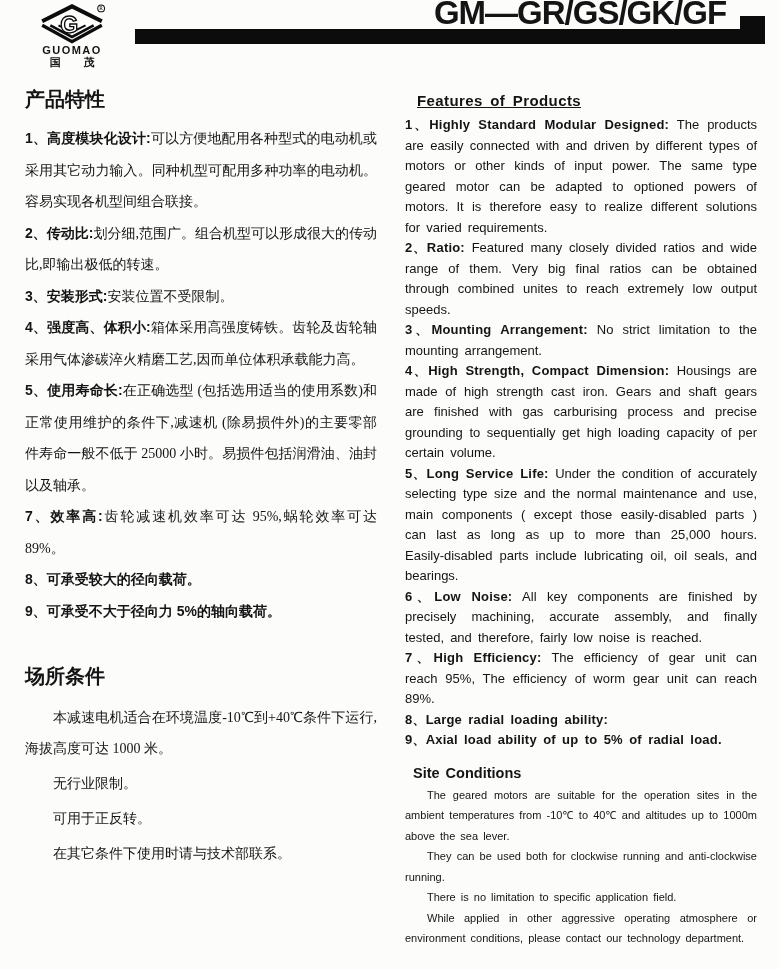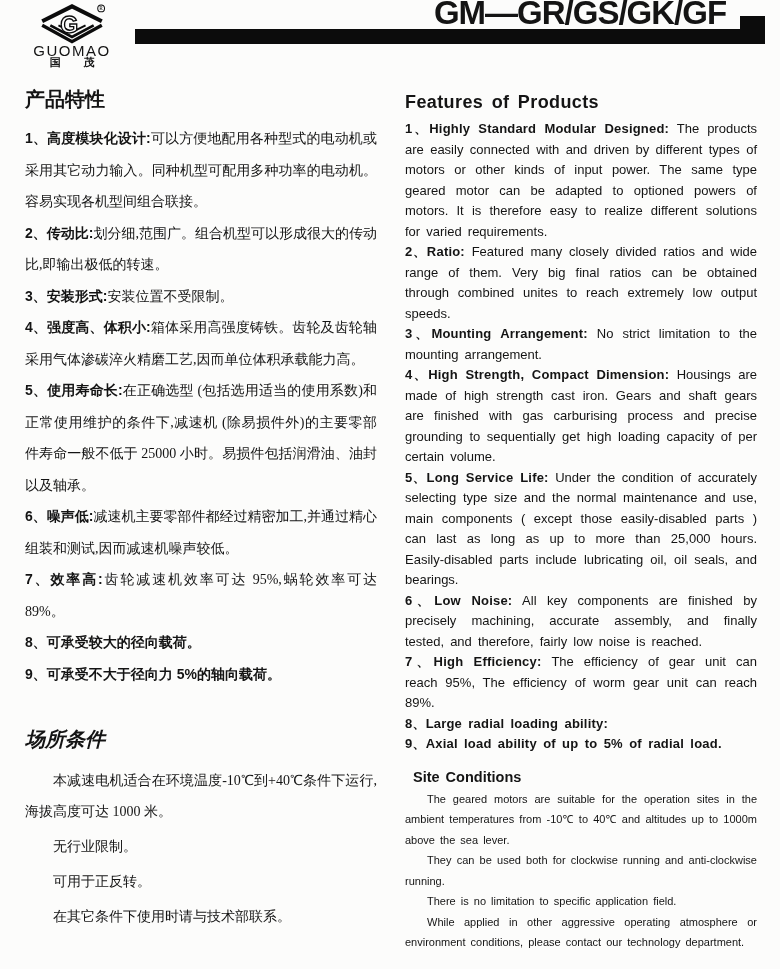--- a/index.html
+++ b/index.html
@@ -5,40 +5,40 @@
   html,body{margin:0;padding:0;}
   body{
     width:780px;height:969px;position:relative;overflow:hidden;
     background:#fcfcfb;color:#141414;
     font-family:"Liberation Serif", serif;
   }
   
   .header{position:relative;height:78px;}
   .logo{position:absolute;left:26px;top:3px;width:92px;text-align:center;}
   .logo svg{width:80px;height:42px;display:block;margin:0 auto;}
-  .logo-brand{font-family:"Liberation Sans",sans-serif;font-weight:normal;font-size:15px;letter-spacing:1.5px;line-height:11px;}
+  .logo-brand{font-family:"Liberation Sans",sans-serif;font-weight:bold;font-size:11px;letter-spacing:1.5px;line-height:11px;}
   .logo-brand-cn{font-weight:bold;font-size:11px;letter-spacing:10px;padding-left:10px;line-height:13px;}
   .hbar{position:absolute;left:135px;top:29px;width:630px;height:15px;background:#0c0c0c;}
   .htab{position:absolute;left:740px;top:16px;width:25px;height:28px;background:#0c0c0c;}
   .htitle{
     position:absolute;left:420px;top:-4px;width:320px;text-align:center;
     font-family:"Liberation Sans",sans-serif;font-weight:bold;
     font-size:33px;line-height:34px;letter-spacing:-1px;white-space:nowrap;
   }
   
   .cols{display:flex;padding-left:25px;gap:28px;}
   .col{width:352px;}
   
   .cn-heading{font-family:"Liberation Sans",sans-serif;font-weight:bold;font-size:20px;margin:8px 0 10px;}
-  .cn-heading2{font-family:"Liberation Sans",sans-serif;font-weight:bold;font-size:20px;margin:36px 0 12px;font-style:italic;}
+  .cn-heading2{font-family:"Liberation Sans",sans-serif;font-weight:bold;font-size:20px;margin:36px 0 12px;}
   .citem{margin:0;font-size:14px;line-height:31.5px;text-align:justify;}
   .clead{font-family:"Liberation Sans",sans-serif;font-weight:bold;}
   .cpara{font-size:14px;line-height:31px;margin:0 0 4px;text-indent:2em;text-align:justify;}
   
-  .en-heading{font-family:"Liberation Sans",sans-serif;font-weight:bold;font-size:18px;letter-spacing:.4px;word-spacing:3px;margin:14px 0 6px;}
+  .en-heading{font-family:"Liberation Sans",sans-serif;font-weight:bold;font-size:15px;letter-spacing:.4px;word-spacing:3px;margin:14px 12px 6px;text-decoration:underline;}
   .eitem{font-family:"Liberation Sans",sans-serif;font-size:13px;line-height:20.5px;text-align:justify;word-spacing:2.5px;margin:0;}
   .elead{font-weight:bold;letter-spacing:.2px;}
   .en-sub{font-family:"Liberation Sans",sans-serif;font-weight:bold;font-size:14.5px;word-spacing:2px;margin:14px 8px 4px;}
   .epara{font-family:"Liberation Sans",sans-serif;font-size:11px;line-height:20.5px;text-align:justify;word-spacing:2px;text-indent:2em;margin:0;}
 </style>
 </head>
 <body>
 
 <div class="header">
   <div class="logo">
@@ -64,21 +64,20 @@
 <div class="cols">
 
   <div class="col">
     <div class="cn-heading">产品特性</div>
 
     <p class="citem"><b class="clead">1、高度模块化设计:</b><span>可以方便地配用各种型式的电动机或采用其它动力输入。同种机型可配用多种功率的电动机。容易实现各机型间组合联接。</span></p>
     <p class="citem"><b class="clead">2、传动比:</b><span>划分细,范围广。组合机型可以形成很大的传动比,即输出极低的转速。</span></p>
     <p class="citem"><b class="clead">3、安装形式:</b><span>安装位置不受限制。</span></p>
     <p class="citem"><b class="clead">4、强度高、体积小:</b><span>箱体采用高强度铸铁。齿轮及齿轮轴采用气体渗碳淬火精磨工艺,因而单位体积承载能力高。</span></p>
     <p class="citem"><b class="clead">5、使用寿命长:</b><span>在正确选型 (包括选用适当的使用系数)和正常使用维护的条件下,减速机 (除易损件外)的主要零部件寿命一般不低于 25000 小时。易损件包括润滑油、油封以及轴承。</span></p>
-    <p class="citem"><b class="clead">6、噪声低:</b><span>减速机主要零部件都经过精密加工,并通过精心组装和测试,因而减速机噪声较低。</span></p>
     <p class="citem"><b class="clead">7、效率高:</b><span>齿轮减速机效率可达 95%,蜗轮效率可达 89%。</span></p>
     <p class="citem"><b class="clead">8、可承受较大的径向载荷。</b><span></span></p>
     <p class="citem"><b class="clead">9、可承受不大于径向力 5%的轴向载荷。</b><span></span></p>
 
     <div class="cn-heading2">场所条件</div>
     <p class="cpara">本减速电机适合在环境温度-10℃到+40℃条件下运行,海拔高度可达 1000 米。</p>
     <p class="cpara">无行业限制。</p>
     <p class="cpara">可用于正反转。</p>
     <p class="cpara">在其它条件下使用时请与技术部联系。</p>
   </div>

